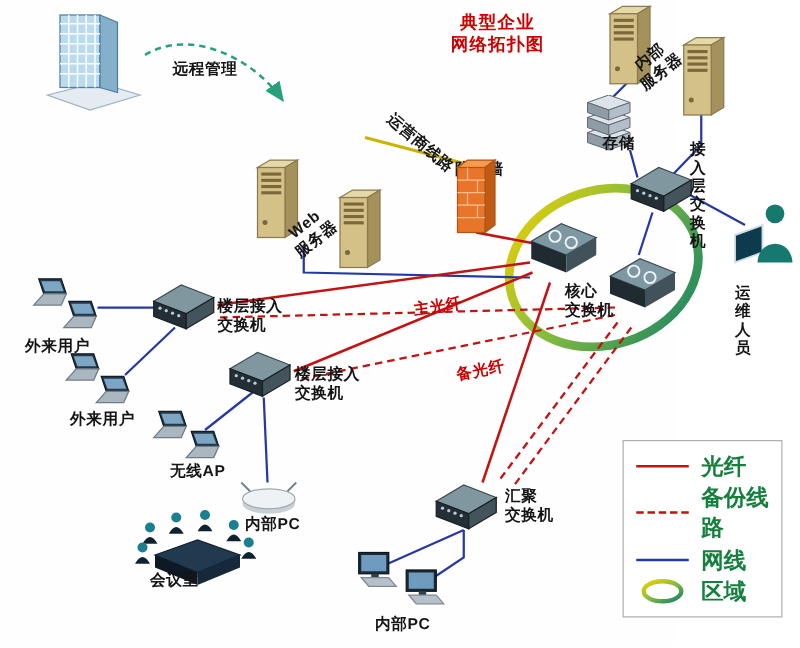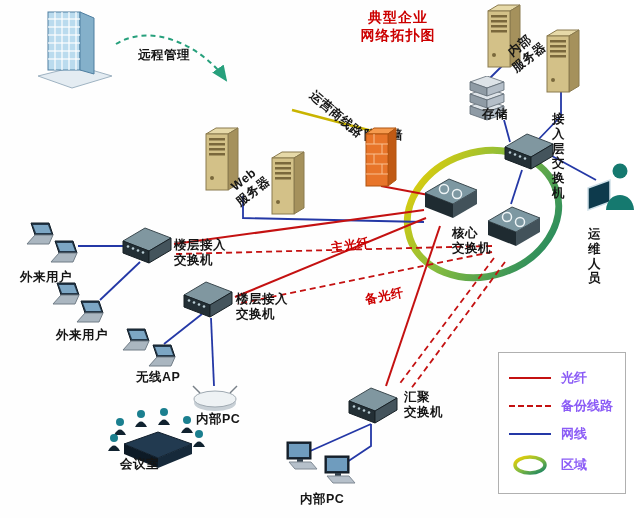--- a/index.html
+++ b/index.html
@@ -19,21 +19,21 @@
   .w-red-d{stroke:#c41111;stroke-width:1.8;fill:none;stroke-dasharray:6 4}
   .w-yellow{stroke:#c9b400;stroke-width:2.4;fill:none}
   .w-green{stroke:#27a07c;stroke-width:2;fill:none;stroke-dasharray:5 4}
   .legend{position:absolute;left:498px;top:352px;width:128px;height:142px;
     border:1px solid #b0b0b0;background:#fff;display:flex;flex-direction:column;
     justify-content:space-evenly;padding:6px 10px}
   .lg-row{display:flex;align-items:center;gap:10px}
   .ls{width:42px;height:0;border-top:2.4px solid #c41111;flex:none}
   .ls-d{border-top-style:dashed;border-top-width:2px}
   .ls-b{border-top-color:#2438a6}
-  .lg-lab{font-size:13px;font-weight:bold;color:#8b5cf6}
+  .lg-lab{font-size:18px;font-weight:bold;color:#15803d}
 </style>
 </head>
 <body>
 
 <div class="stage">
 
   <svg class="wires" width="640" height="518">
     <defs>
       <linearGradient id="ringGrad" x1="0" y1="0" x2="1" y2="1">
         <stop offset="0" stop-color="#f3d100"></stop>

